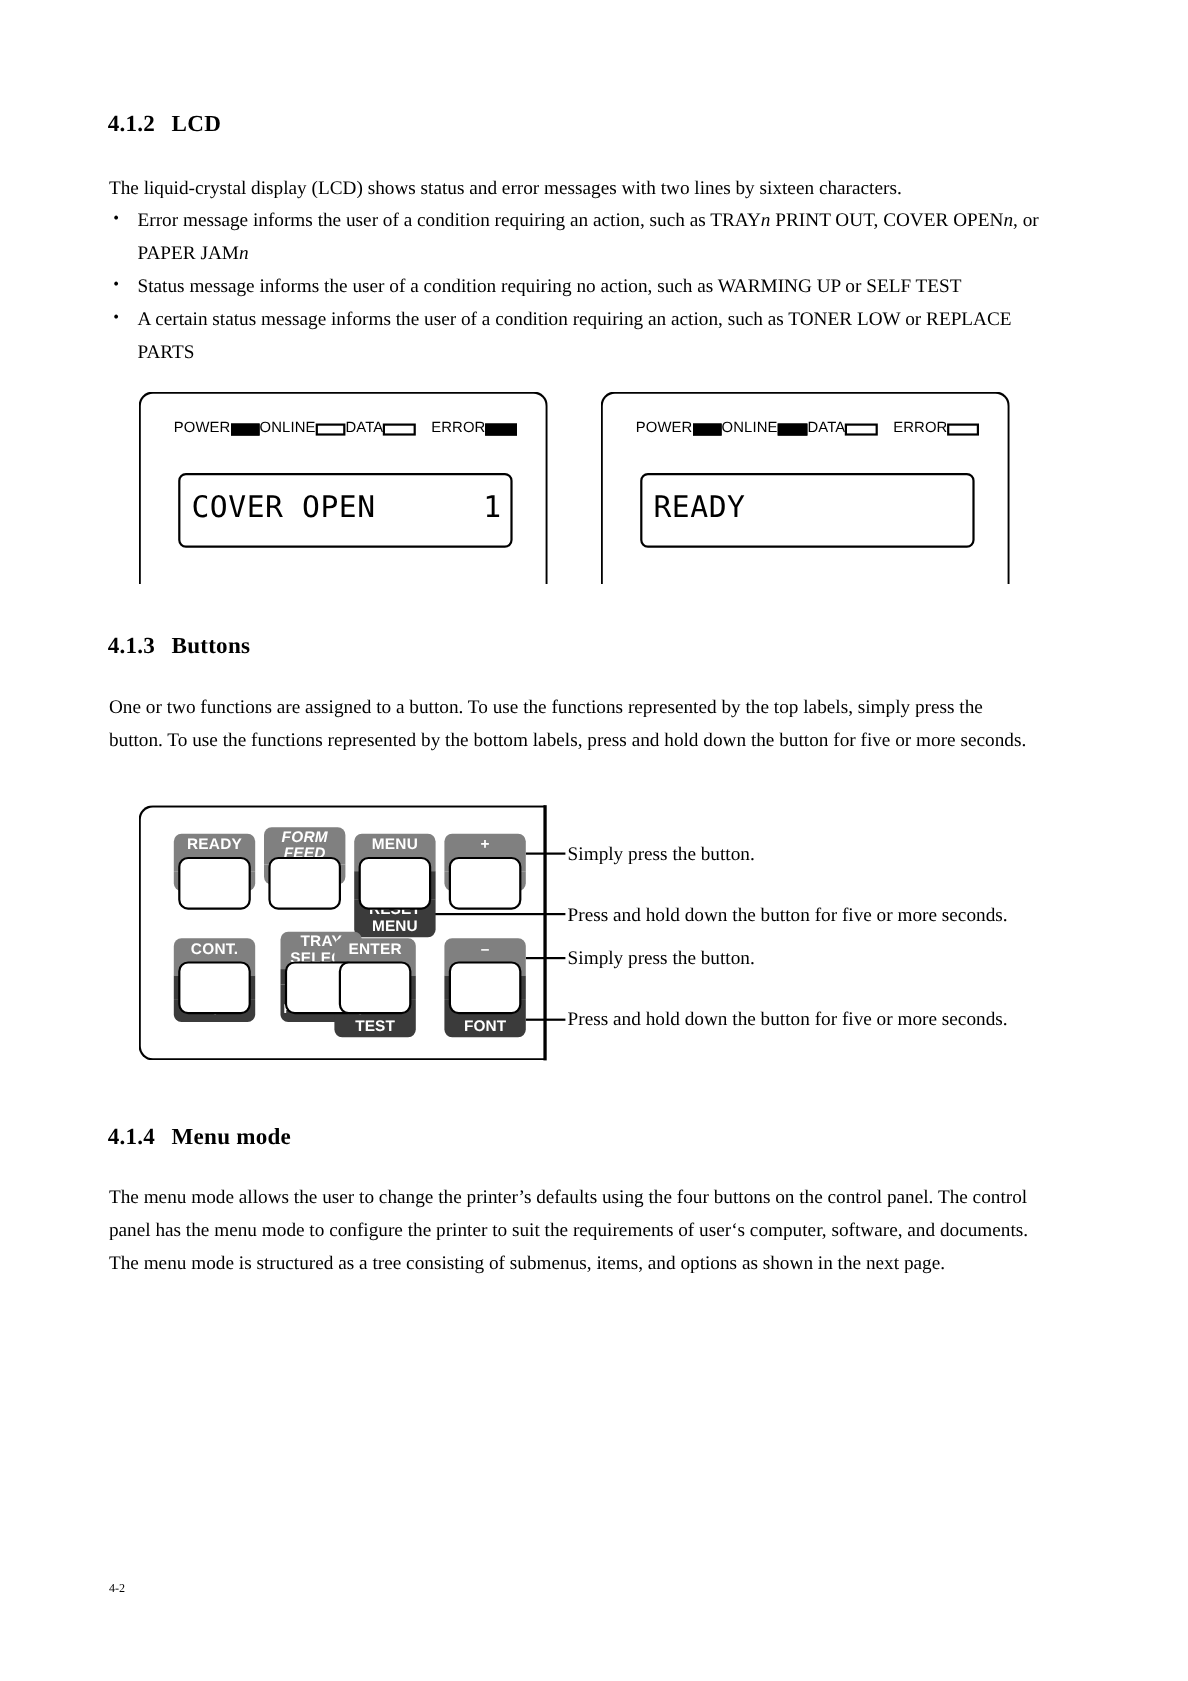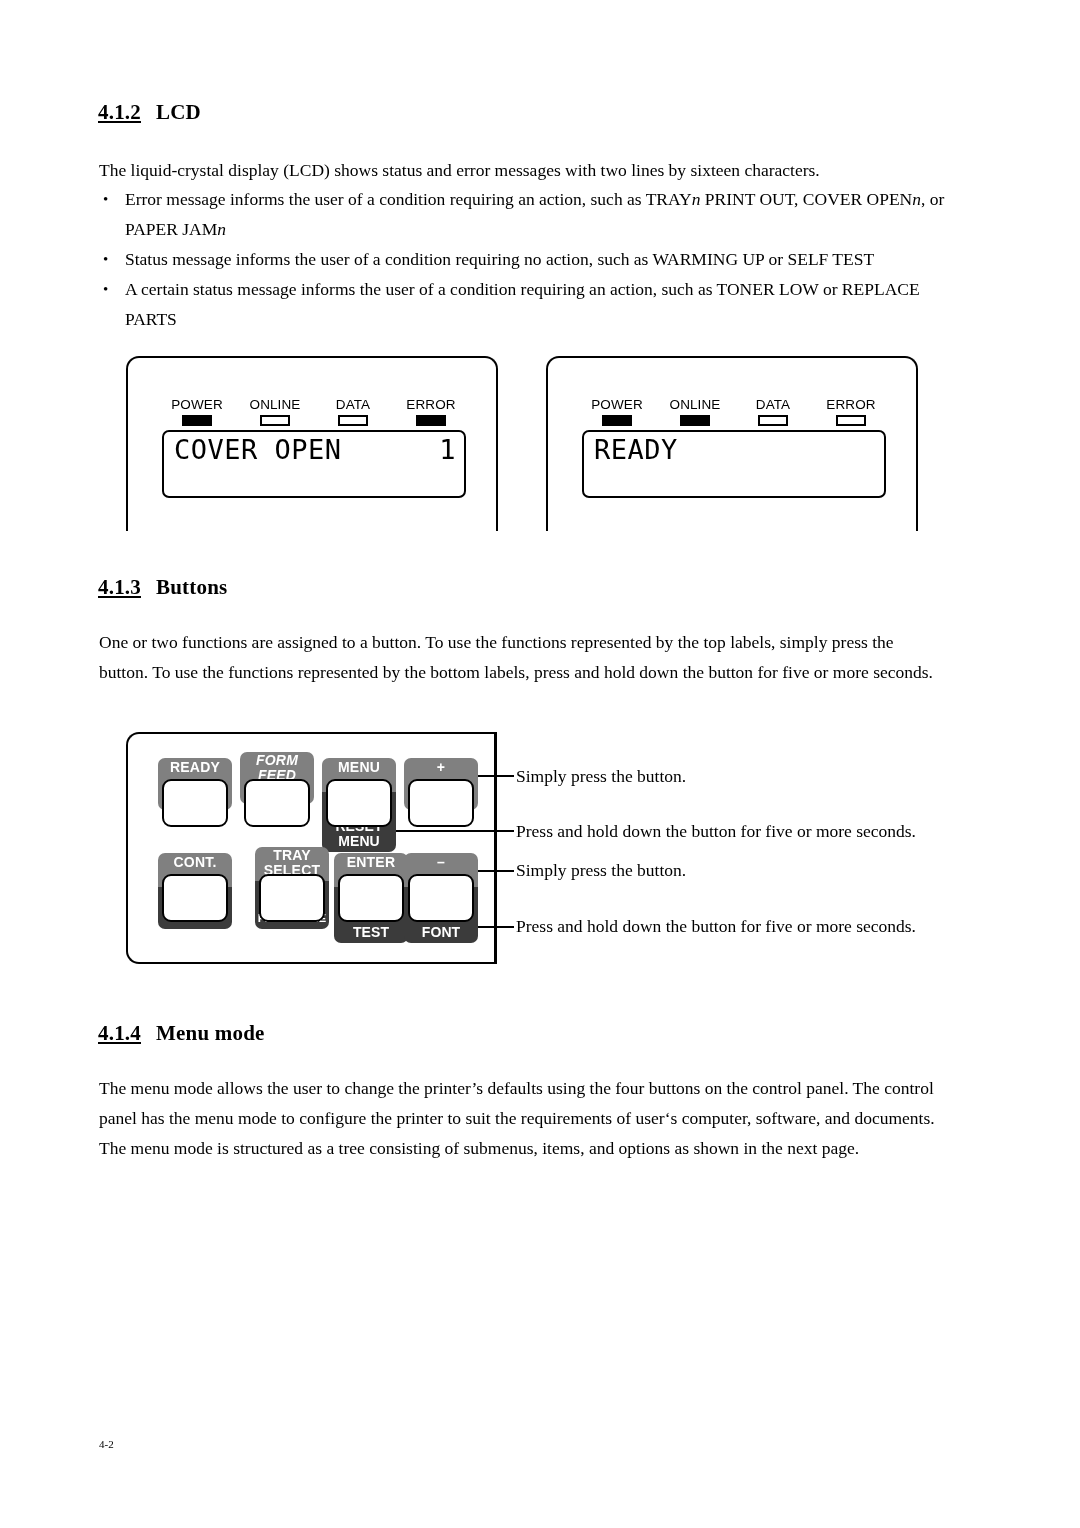--- a/index.html
+++ b/index.html
@@ -23,21 +23,21 @@
 
   
   .heading {
     position: absolute;
     font-family: "Liberation Serif", serif;
     font-weight: bold;
     font-size: 21px;
     letter-spacing: 0.2px;
     white-space: nowrap;
   }
-  .heading .h-num { display: inline-block; min-width: 58px; text-decoration: underline; }
+  .heading .h-num { display: inline-block; min-width: 58px; }
 
   
   .para {
     position: absolute;
     font-size: 17.5px;
     line-height: 30px;
     text-align: left;
   }
 
   .bullet-list {
@@ -73,23 +73,21 @@
     left: 0; right: 0;
     top: 24px;
     display: flex;
     justify-content: flex-start;
     padding-left: 30px;
     gap: 0px;
   }
   .led-cell {
     width: 78px;
     display: flex;
-    flex-direction: column;
     align-items: center;
-    margin-top: 16px;
   }
   .led-label {
     font-family: "Liberation Sans", sans-serif;
     font-size: 13.5px;
     letter-spacing: 0.1px;
     line-height: 14px;
     white-space: nowrap;
   }
   .led-box {
     margin-top: 3px;
@@ -102,21 +100,21 @@
   .led-box.on { background: #000000; }
 
   .lcd-screen {
     position: absolute;
     left: 34px;
     top: 72px;
     border: 2.5px solid #000;
     border-radius: 7px;
     box-sizing: border-box;
     background: #fff;
-    padding: 2px 8px 2px 10px;
+    padding: 14px 8px 2px 10px;
   }
   .lcd-line {
     font-family: "DejaVu Sans Mono", monospace;
     font-size: 27px;
     line-height: 31px;
     letter-spacing: 0.5px;
     white-space: pre;
     display: flex;
     justify-content: space-between;
   }
@@ -379,21 +377,21 @@
 SELECT</div>
     </div>
     <div class="plate-spacer dark" style="height:14px;"></div>
     <div class="plate-bottom">
       <div class="lbl">MFF</div>
       <div class="lbl small">PAPER SIZE</div>
     </div>
     <div class="keycap" style="top:27px;"></div>
   </div>
 
-  <div class="btn" style="left:334px; top:853px;">
+  <div class="btn" style="left:304px; top:853px;">
     <div class="plate-top">
       <div class="lbl">ENTER</div>
     </div>
     <div class="plate-spacer dark" style="height:22px;"></div>
     <div class="plate-bottom">
       <div class="lbl">SELF
 TEST</div>
     </div>
     <div class="keycap" style="top:21px;"></div>
   </div>

